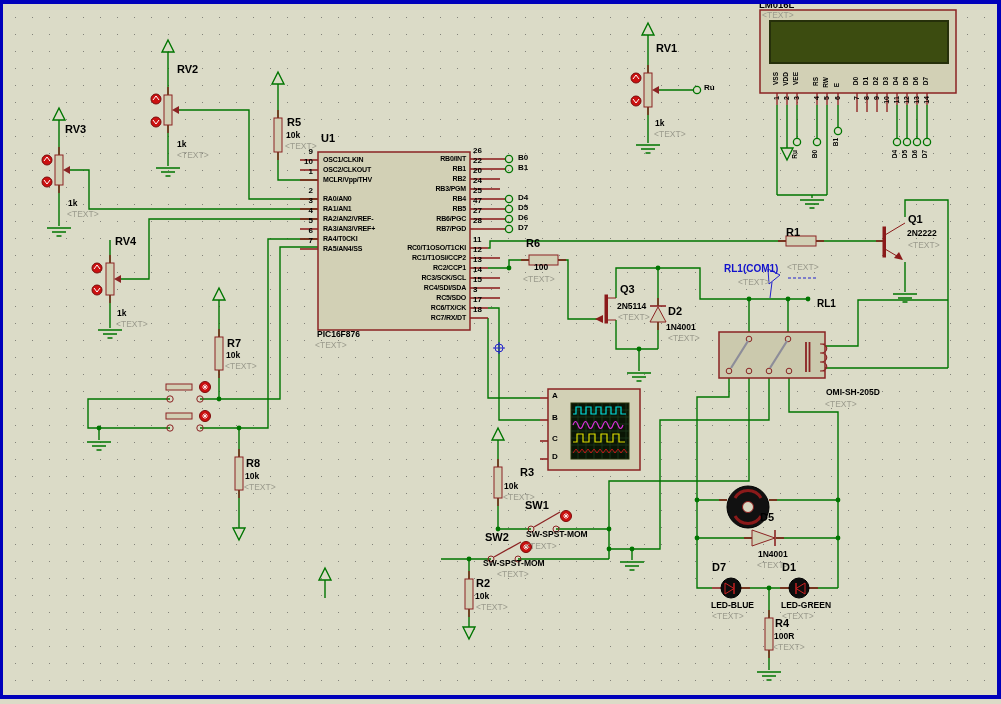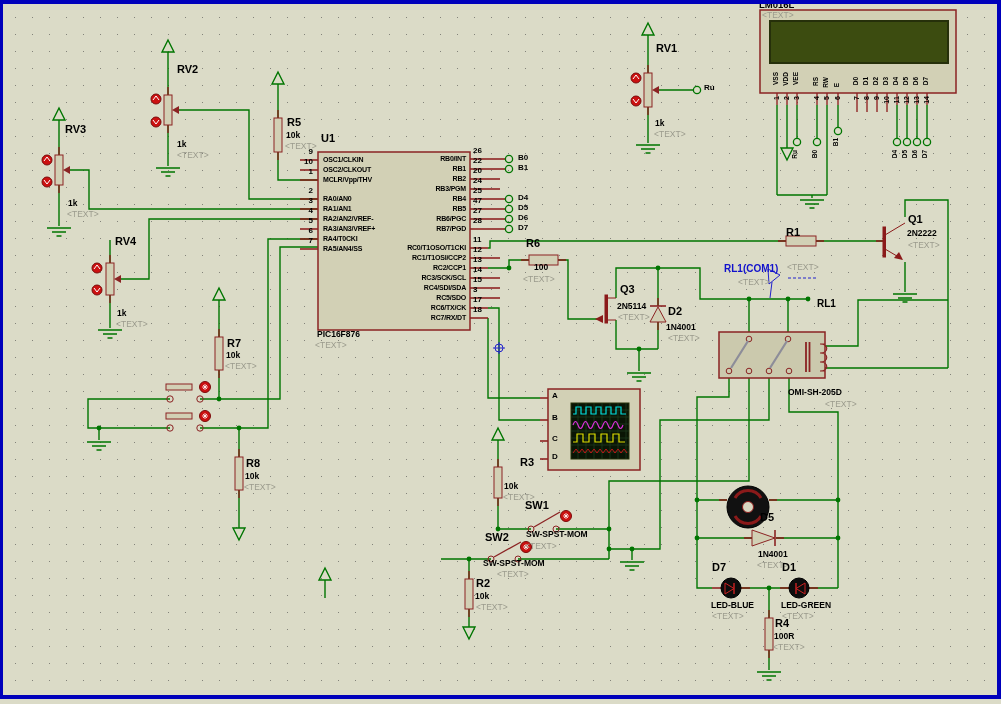--- a/index.html
+++ b/index.html
@@ -284,21 +284,21 @@
       <path d="M493,348 H505 M499,342 V354"></path>
     </g>
   </svg>
 
   <div class="lbl ref" style="left:321px;top:133px">U1</div>
   <div class="lbl val" style="left:317px;top:330px">PIC16F876</div>
   <div class="lbl ph" style="left:315px;top:341px">&lt;TEXT&gt;</div>
   <div class="lbl part" style="left:759px;top:0px">LM016L</div>
   <div class="lbl ph" style="left:762px;top:11px">&lt;TEXT&gt;</div>
   <div class="lbl ref" style="left:817px;top:299px;font-size:10px">RL1</div>
-  <div class="lbl val" style="left:788px;top:388px">OMI-SH-205D</div>
+  <div class="lbl val" style="left:826px;top:388px">OMI-SH-205D</div>
   <div class="lbl ph" style="left:825px;top:400px">&lt;TEXT&gt;</div>
   <div class="lbl net" style="left:724px;top:264px">RL1(COM1)</div>
 
   <div class="frame" style="left:0;top:0;width:1001px;height:4px"></div>
   <div class="frame" style="left:0;top:0;width:3px;height:699px"></div>
   <div class="frame" style="left:997px;top:0;width:4px;height:699px"></div>
   <div class="frame" style="left:0;top:695px;width:1001px;height:4px"></div>
 <div class="lbl ref" style="left: 656px; top: 43px;">RV1</div>
     <div class="lbl val" style="left: 655px; top: 119px;">1k</div>
     <div class="lbl ph" style="left: 654px; top: 130px;">&lt;TEXT&gt;</div>
@@ -318,21 +318,21 @@
     <div class="lbl val" style="left: 226px; top: 351px;">10k</div>
     <div class="lbl ph" style="left: 225px; top: 362px;">&lt;TEXT&gt;</div>
     <div class="lbl ref" style="left: 246px; top: 458px;">R8</div>
     <div class="lbl val" style="left: 245px; top: 472px;">10k</div>
     <div class="lbl ph" style="left: 244px; top: 483px;">&lt;TEXT&gt;</div>
     <div class="lbl ref" style="left: 526px; top: 238px;">R6</div>
     <div class="lbl val" style="left: 534px; top: 263px;">100</div>
     <div class="lbl ph" style="left: 523px; top: 275px;">&lt;TEXT&gt;</div>
     <div class="lbl ref" style="left: 786px; top: 227px;">R1</div>
     <div class="lbl ph" style="left: 787px; top: 263px;">&lt;TEXT&gt;</div>
-    <div class="lbl ref" style="left: 505px; top: 457px; padding-left: 15px;">R3</div>
+    <div class="lbl ref" style="left: 505px; top: 467px; padding-left: 15px;">R3</div>
     <div class="lbl val" style="left: 504px; top: 482px;">10k</div>
     <div class="lbl ph" style="left: 503px; top: 493px;">&lt;TEXT&gt;</div>
     <div class="lbl ref" style="left: 476px; top: 578px;">R2</div>
     <div class="lbl val" style="left: 475px; top: 592px;">10k</div>
     <div class="lbl ph" style="left: 476px; top: 603px;">&lt;TEXT&gt;</div>
     <div class="lbl ref" style="left: 775px; top: 618px;">R4</div>
     <div class="lbl val" style="left: 774px; top: 632px;">100R</div>
     <div class="lbl ph" style="left: 773px; top: 643px;">&lt;TEXT&gt;</div>
     <div class="lbl ref" style="left: 908px; top: 214px;">Q1</div>
     <div class="lbl val" style="left: 907px; top: 229px;">2N2222</div>

